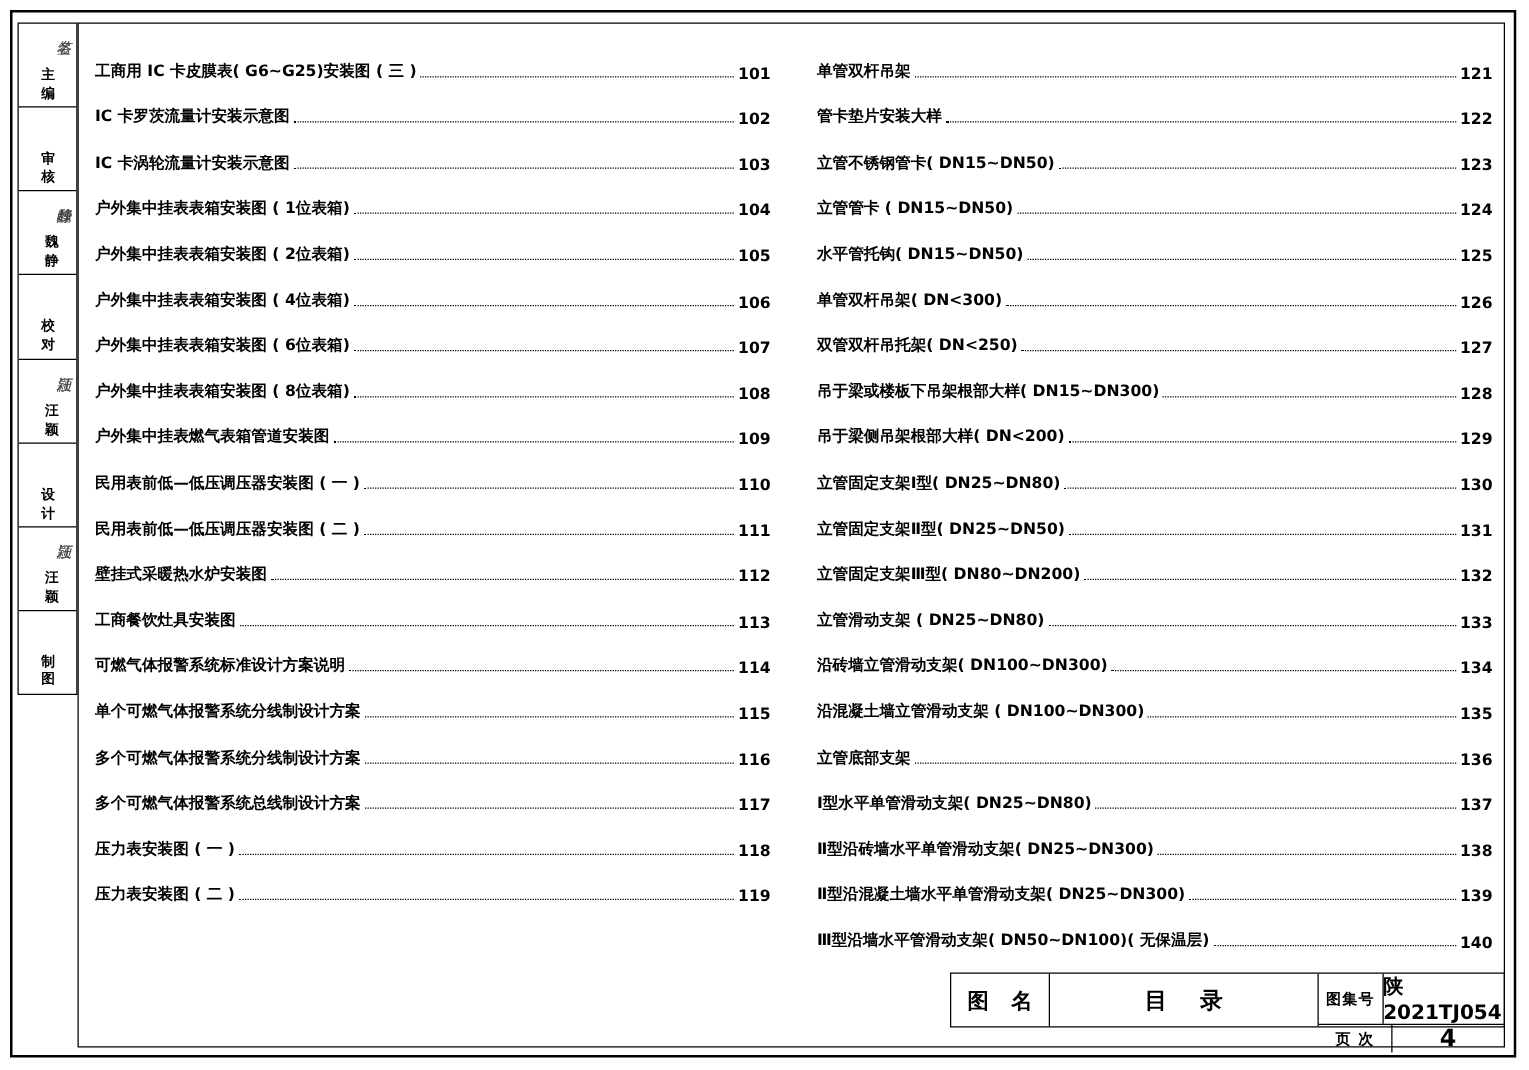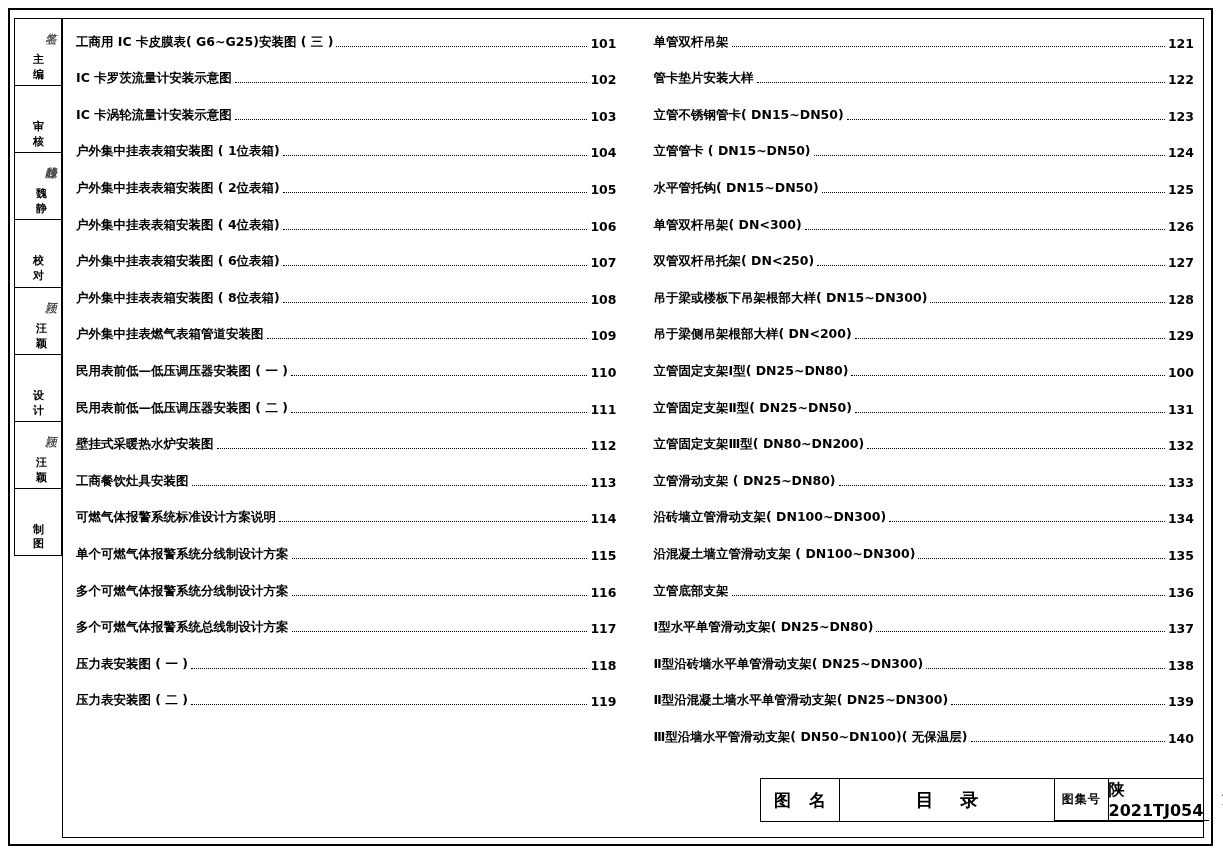--- a/index.html
+++ b/index.html
@@ -82,21 +82,21 @@
     font-style: italic;
     color: #222;
     opacity: .85;
   }
   .sig-cell.two .sig-label { margin-left: 6px; }
 
   
   .toc {
     position: absolute;
     left: 76px;
-    top: 16px;
+    top: 31px;
     width: 1118px;
     height: 740px;
     display: flex;
     gap: 37px;
   }
   .col {
     width: 545px;
     display: flex;
     flex-direction: column;
   }
@@ -159,21 +159,21 @@
     justify-content: center;
     font-size: 18px;
     font-weight: bold;
     letter-spacing: 10px;
     text-indent: 10px;
     font-family: "DejaVu Sans", sans-serif;
   }
   .tb-right {
     width: 148px;
     display: flex;
-    flex-direction: row;
+    flex-direction: column;
   }
   .tb-row {
     flex: 1 1 50%;
     display: flex;
     border-bottom: 1.5px solid #000;
   }
   .tb-row:last-child { border-bottom: none; }
   .tb-key {
     width: 58px;
     border-right: 1.5px solid #000;
@@ -382,21 +382,21 @@
           <span class="toc-page">128</span>
         </div>
       <div class="toc-row">
           <span class="toc-title">吊于梁侧吊架根部大样( DN&lt;200)</span>
           <span class="toc-dots"></span>
           <span class="toc-page">129</span>
         </div>
       <div class="toc-row">
           <span class="toc-title">立管固定支架Ⅰ型( DN25~DN80)</span>
           <span class="toc-dots"></span>
-          <span class="toc-page">100</span>
+          <span class="toc-page">130</span>
         </div>
       <div class="toc-row">
           <span class="toc-title">立管固定支架Ⅱ型( DN25~DN50)</span>
           <span class="toc-dots"></span>
           <span class="toc-page">131</span>
         </div>
       <div class="toc-row">
           <span class="toc-title">立管固定支架Ⅲ型( DN80~DN200)</span>
           <span class="toc-dots"></span>
           <span class="toc-page">132</span>

